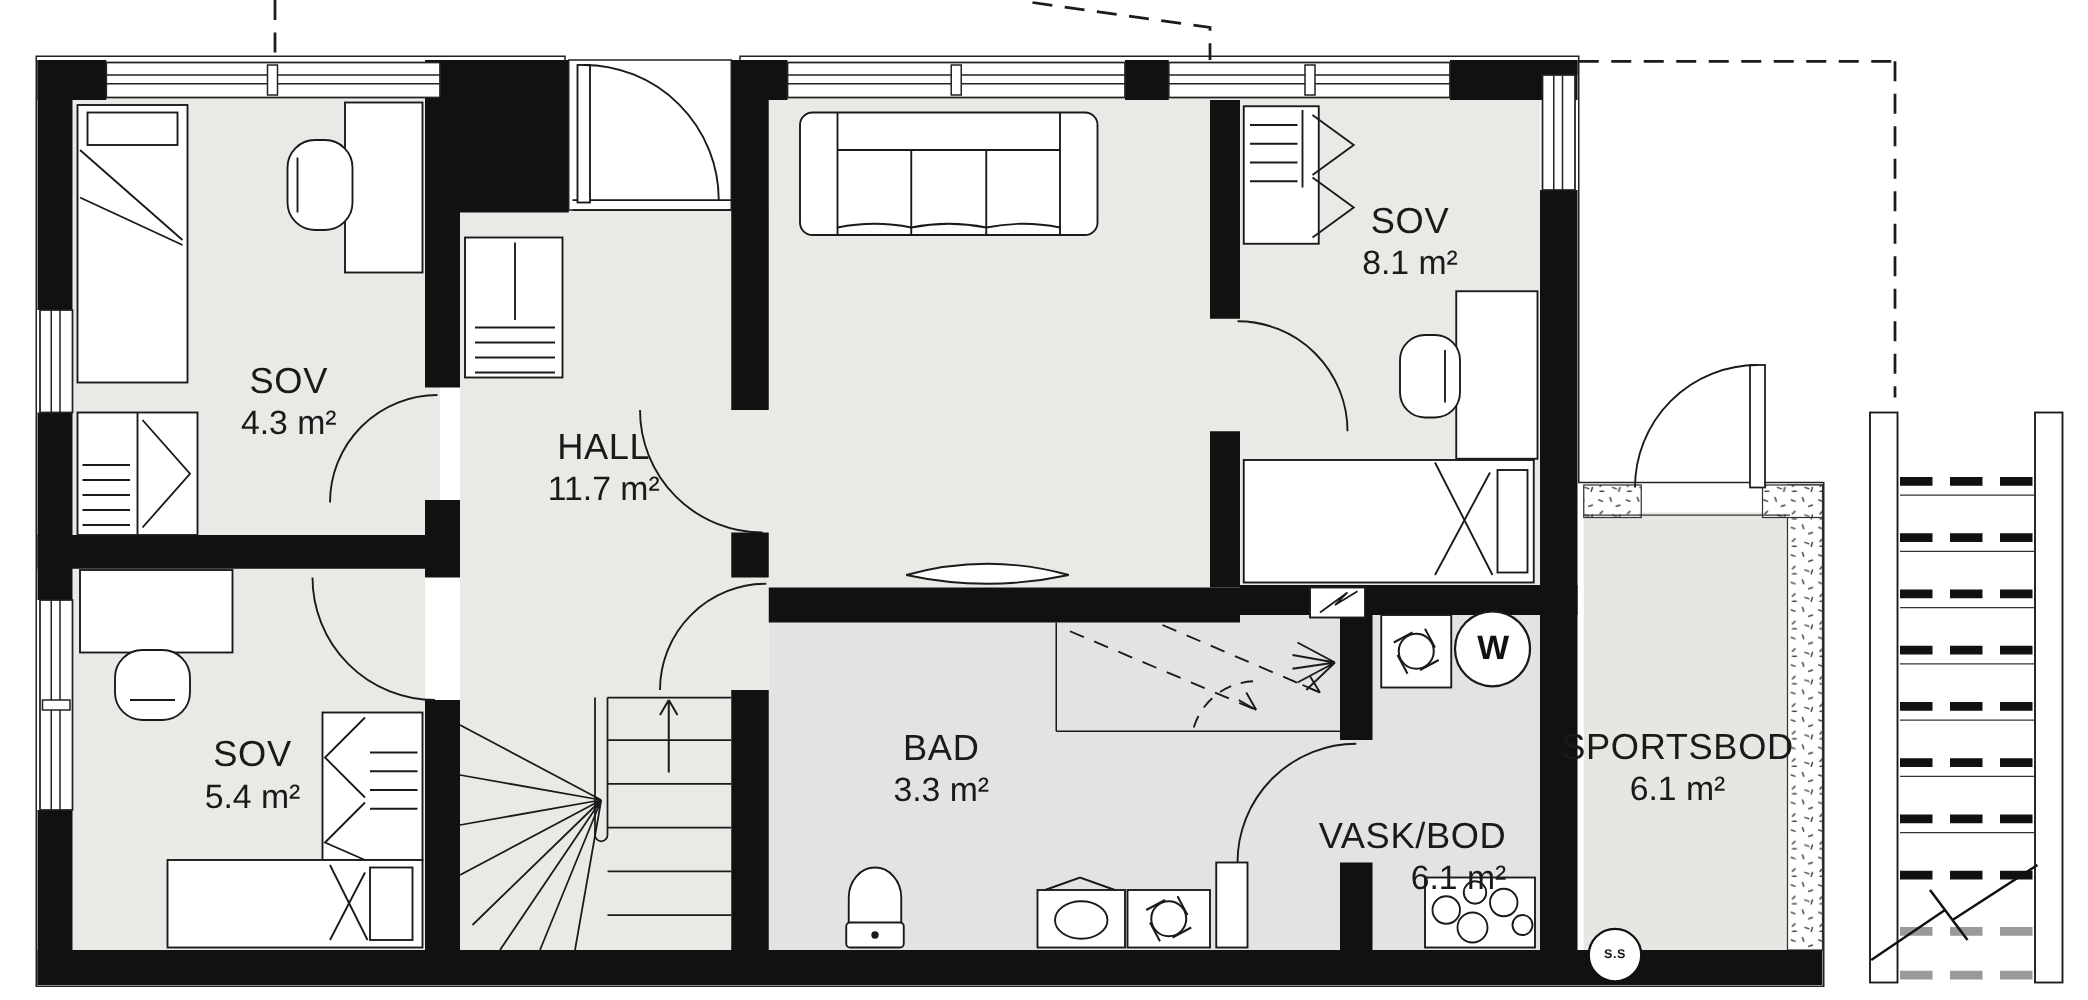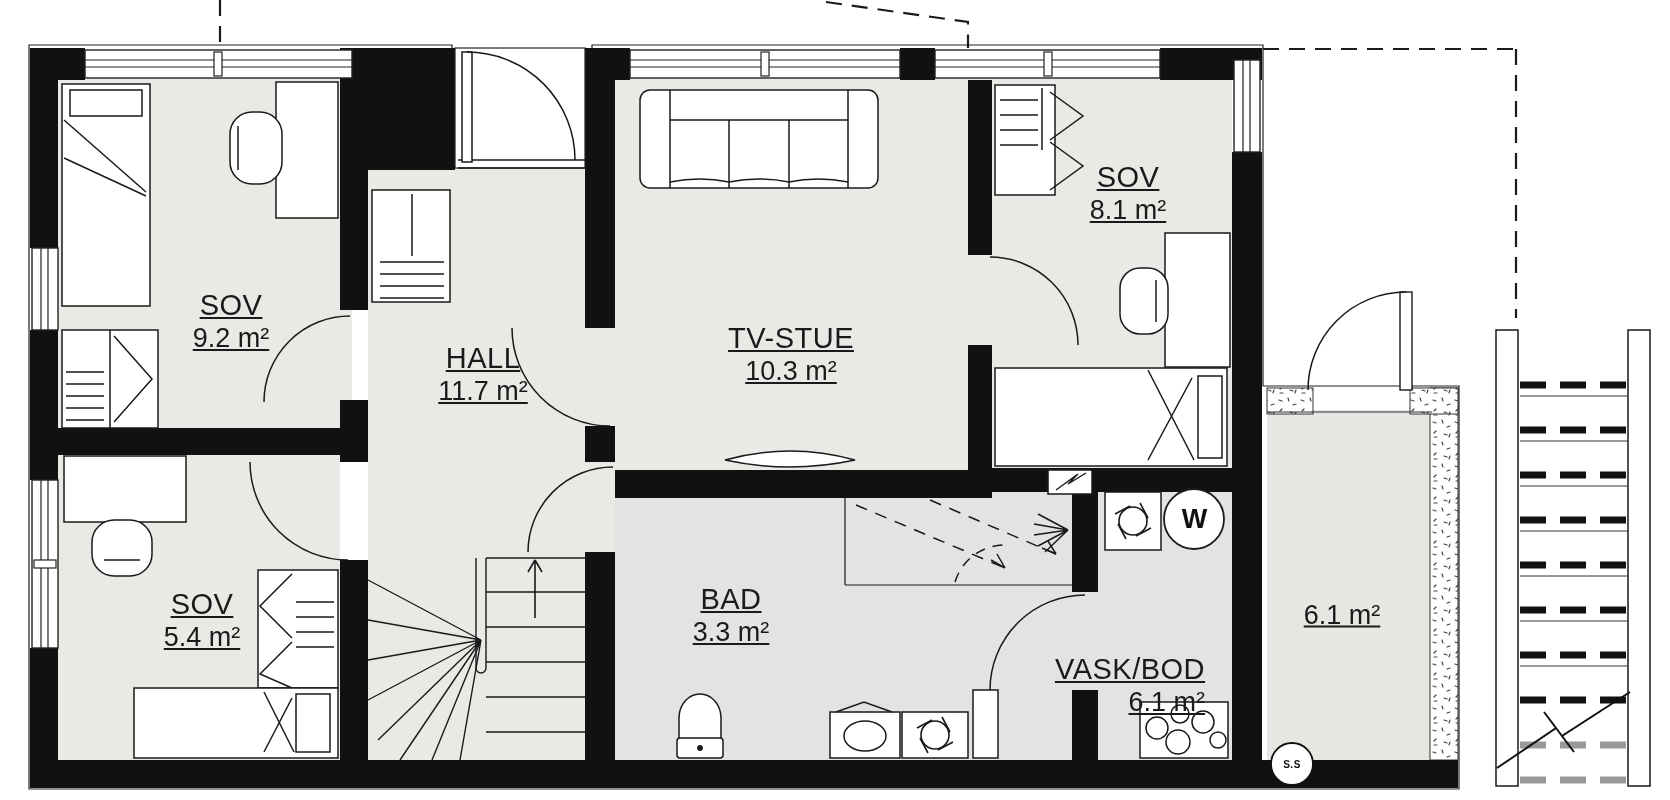--- a/index.html
+++ b/index.html
@@ -3,21 +3,21 @@
 <meta charset="utf-8">
 <style>
   html,body { margin:0; padding:0; background:#ffffff; }
   .plan {
     position:relative; width:1670px; height:800px; background:#ffffff;
     font-family:"Liberation Sans", sans-serif; overflow:hidden;
   }
   .plan svg.blueprint { position:absolute; left:0; top:0; }
   .room-label {
     position:absolute; transform:translate(-50%,-50%);
-    text-align:center; color:#1a1a1a; white-space:nowrap; z-index:30;text-decoration:underline;
+    text-align:center; color:#1a1a1a; white-space:nowrap; z-index:30;
   }
   .room-label .rname { font-size:29px; line-height:33px; letter-spacing:0.5px; }
   .room-label .rarea { font-size:27px; line-height:33px; }
   .sym-text {
     position:absolute; transform:translate(-50%,-50%);
     color:#111; z-index:40; white-space:nowrap;
   }
   .sym-w { font-size:27px; font-weight:bold; letter-spacing:-1px; }
   .sym-ss { font-size:10px; font-weight:bold; letter-spacing:0.5px; }
 </style>
@@ -305,46 +305,43 @@
     <path d="M220 0 V46"></path>
     <path d="M826 2 L968 22 L968 48"></path>
     <path d="M1263 49 H1516 M1516 49 V318"></path>
   </g>
 
   <circle cx="1292" cy="764" r="21" fill="#fff" stroke="#111" stroke-width="1.8"></circle>
 </svg>
 
   <div class="room-label" style="left:231px; top:322px;">
     <div class="rname">SOV</div>
-    <div class="rarea">9.2 m²</div>
+    <div class="rarea">4.3 m²</div>
   </div>
   <div class="room-label" style="left:483px; top:375px;">
     <div class="rname">HALL</div>
     <div class="rarea">11.7 m²</div>
   </div>
-  <div class="room-label" style="left:791px; top:355px;">
-    <div class="rname">TV-STUE</div>
-    <div class="rarea">10.3 m²</div>
-  </div>
   <div class="room-label" style="left:1128px; top:194px;">
     <div class="rname">SOV</div>
     <div class="rarea">8.1 m²</div>
   </div>
   <div class="room-label" style="left:202px; top:621px;">
     <div class="rname">SOV</div>
     <div class="rarea">5.4 m²</div>
   </div>
-  <div class="room-label" style="left:731px; top:616px;">
+  <div class="room-label" style="left:753px; top:616px;">
     <div class="rname">BAD</div>
     <div class="rarea">3.3 m²</div>
   </div>
   <div class="room-label" style="left:1130px; top:686px;text-align:right;">
     <div class="rname">VASK/BOD</div>
     <div class="rarea">6.1 m²</div>
   </div>
   <div class="room-label" style="left:1342px; top:615px;">
+    <div class="rname">SPORTSBOD</div>
     <div class="rarea">6.1 m²</div>
   </div>
 
   <div class="sym-text sym-w" style="left:1194px; top:519px;">W</div>
   <div class="sym-text sym-ss" style="left:1292px; top:764px;">S.S</div>
 
 </div>
 
 </body></html>

